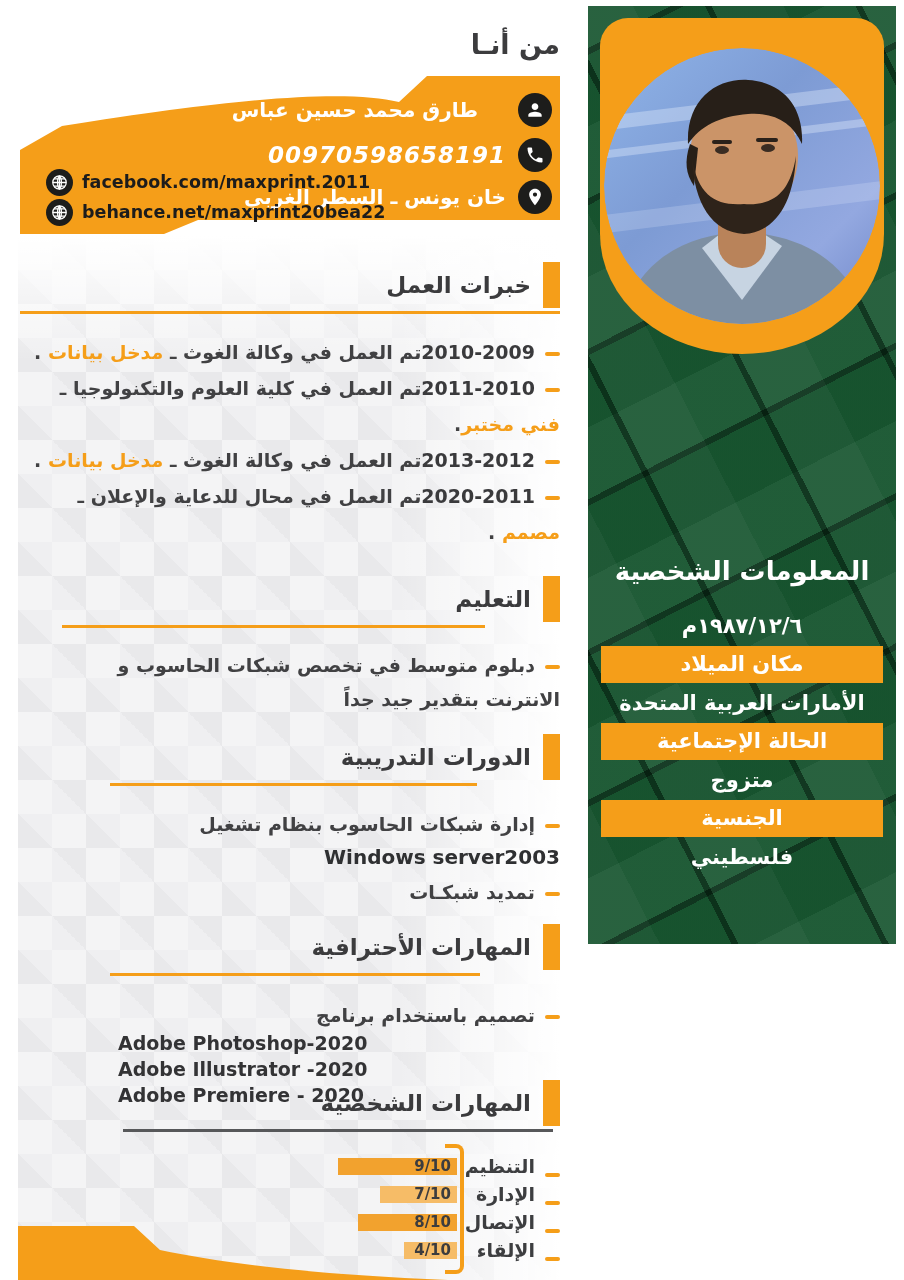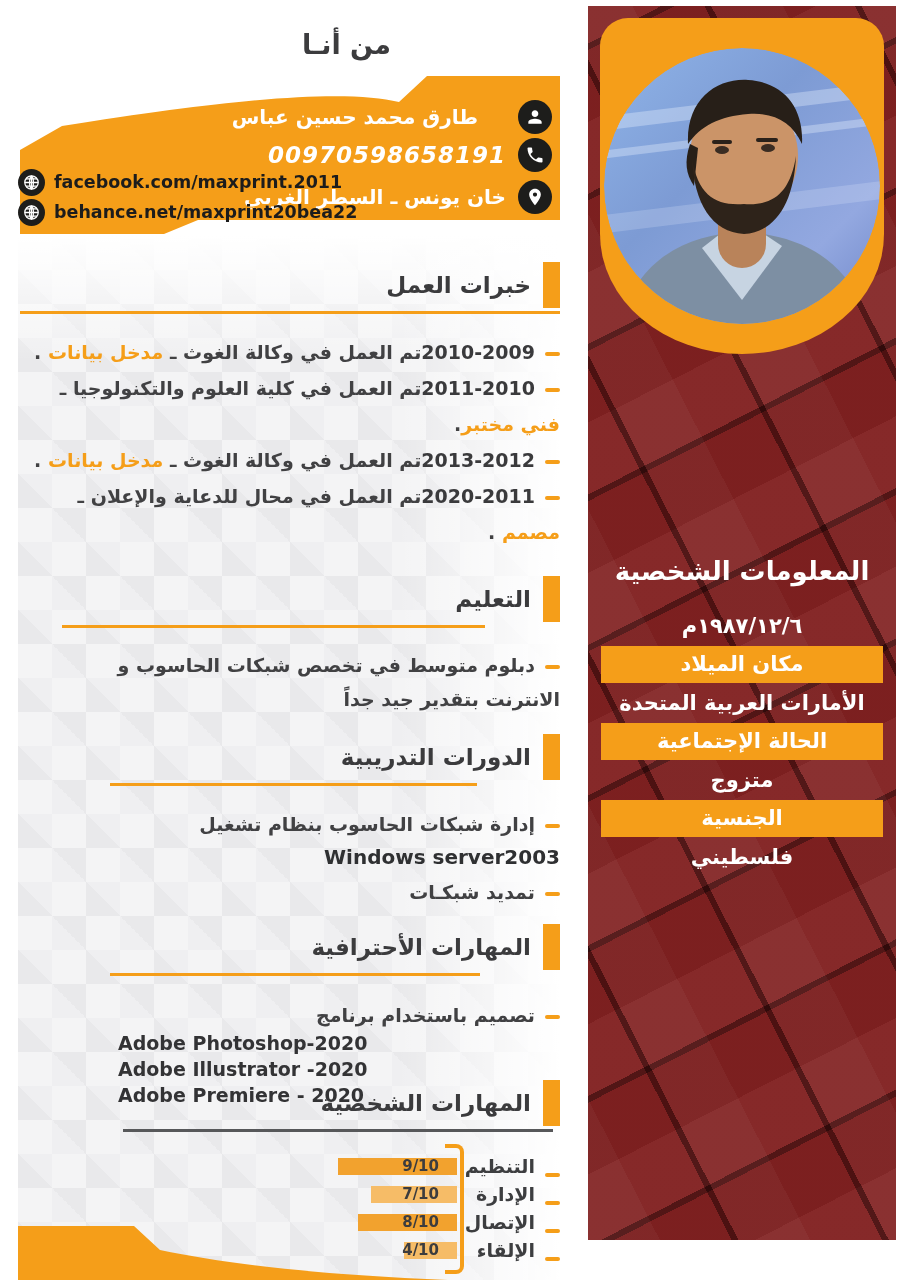--- a/index.html
+++ b/index.html
@@ -12,32 +12,32 @@
   .main-pattern{position:absolute;left:18px;top:236px;width:542px;bottom:0;z-index:0;
     background-color:#f4f4f5;
     background-image:
       linear-gradient(45deg,#e9e9eb 25%,transparent 25%,transparent 75%,#e9e9eb 75%),
       linear-gradient(45deg,#efeff1 25%,transparent 25%,transparent 75%,#efeff1 75%);
     background-position:0 0,34px 34px;background-size:68px 68px;}
   .main-pattern::after{content:"";position:absolute;inset:0;
     background:linear-gradient(to left,#ffffff 0%,rgba(255,255,255,0) 30%),
                linear-gradient(to bottom,#ffffff 0%,rgba(255,255,255,0) 12%);}
 
-  .about-title{margin:26px 0 0;padding-left:115px;text-align:center;
+  .about-title{margin:26px 0 0;padding-left:115px;text-align:right;
     font-size:27px;font-weight:bold;color:#3c3c3e;height:38px;line-height:38px;}
 
   .banner{position:relative;width:542px;height:168px;margin-top:4px;}
   .banner svg.banner-shape{position:absolute;inset:0;}
   .c-row{position:absolute;right:8px;display:flex;align-items:center;gap:12px;height:36px;}
   .c-row .c-text{color:#ffffff;font-weight:bold;font-size:20px;white-space:nowrap;}
   .c-row .c-phone{font-size:23px;letter-spacing:1px;font-style:italic;}
   .c-icon{width:34px;height:34px;border-radius:50%;background:#1d1d1b;display:flex;
     align-items:center;justify-content:center;flex:0 0 auto;}
   .c-icon svg{width:20px;height:20px;fill:#ffffff;}
-  .l-row{position:absolute;left:0;display:flex;align-items:center;gap:9px;height:28px;direction:ltr;}
+  .l-row{position:absolute;left:28px;display:flex;align-items:center;gap:9px;height:28px;direction:ltr;}
   .l-icon{width:27px;height:27px;border-radius:50%;background:#1d1d1b;display:flex;
     align-items:center;justify-content:center;flex:0 0 auto;}
   .l-icon svg{width:19px;height:19px;stroke:#ffffff;fill:none;stroke-width:1.6;}
   .l-text{font-weight:bold;font-size:17.5px;color:#1c1c1c;white-space:nowrap;}
 
   
   .sec{position:relative;}
   .sec-row{display:flex;align-items:center;gap:12px;height:46px;}
   .sec-bar{width:17px;height:46px;background:var(--accent);flex:0 0 auto;}
   .sec-title{margin:0;font-size:23px;font-weight:bold;color:#3b3b3d;}
@@ -70,28 +70,28 @@
 
   
   .chart{position:relative;margin-top:20px;}
   .bracket{position:absolute;right:96px;top:-8px;width:15px;height:122px;
     border-top:4px solid var(--accent);border-left:none;border-bottom:4px solid var(--accent);
     border-right:4px solid var(--accent);border-radius:0 8px 8px 0;}
   .skill-row{display:flex;align-items:center;height:28px;}
   .skill-label{display:flex;align-items:flex-end;width:100px;flex:0 0 auto;
     font-size:19px;font-weight:bold;color:#3d3e40;}
   .skill-bar{height:17px;margin-right:3px;display:flex;align-items:center;
-    justify-content:flex-start;padding:0 18px;box-sizing:border-box;}
+    justify-content:flex-start;padding:0 6px;box-sizing:border-box;}
   .skill-value{font-size:15px;font-weight:bold;color:#3c3c3e;direction:ltr;}
 
   .footer-wave{position:absolute;left:18px;bottom:0;width:430px;height:62px;z-index:2;}
 
   
-  .sidebar{position:absolute;top:6px;left:auto;right:8px;width:308px;height:1234px;z-index:1;
-    background-color:#7f1d1d;overflow:hidden;}
+  .sidebar{position:absolute;top:6px;left:auto;right:8px;width:308px;height:938px;z-index:1;
+    background-color:#14532d;overflow:hidden;}
   .sidebar::before{content:"";position:absolute;inset:0;
     background-image:
       repeating-linear-gradient(63deg,rgba(255,255,255,0.05) 0 64px,rgba(255,255,255,0.015) 64px 128px,rgba(0,0,0,0.38) 128px 134px),
       repeating-linear-gradient(-27deg,rgba(255,255,255,0.04) 0 64px,rgba(0,0,0,0.04) 64px 128px,rgba(0,0,0,0.38) 128px 134px);}
   .photo-frame{position:relative;margin:12px 12px 0;height:336px;background:var(--accent);
     border-radius:28px 28px 50% 50% / 28px 28px 120px 120px;z-index:1;}
   .photo-circle{position:absolute;left:50%;top:30px;transform:translateX(-50%);
     width:276px;height:276px;border-radius:50%;overflow:hidden;}
   .info-title{position:relative;z-index:1;margin:202px 0 0;text-align:center;
     color:#ffffff;font-size:26px;font-weight:bold;}
@@ -110,21 +110,21 @@
 
   <div class="main">
 
     <h1 class="about-title">من أنـا</h1>
 
     <div class="banner">
       <svg class="banner-shape" viewBox="0 0 542 168" preserveAspectRatio="none">
         <path d="M542 8 L409 8 L381 34 C330 22 230 28 44 58 L2 82 L2 166 L146 166 L180 152 L542 152 Z" fill="#F59E19"></path>
       </svg>
 
-      <div class="c-row" style="top:31px;gap:40px;">
+      <div class="c-row" style="top:24px;gap:40px;">
         <span class="c-icon">
           <svg viewBox="0 0 24 24">
               <path d="M12 12c2.2 0 4-1.8 4-4s-1.8-4-4-4-4 1.8-4 4 1.8 4 4 4zm0 2c-2.7 0-8 1.3-8 4v2h16v-2c0-2.7-5.3-4-8-4z"></path>
             </svg>
         </span>
         <span class="c-text">طارق محمد حسين عباس</span>
       </div>
 
       <div class="c-row" style="top:69px;">
         <span class="c-icon">
@@ -233,21 +233,21 @@
             </div>
             <div class="skill-bar" style="width: 118.8px; background: rgb(242, 162, 46);">
               <span class="skill-value">9/10</span>
             </div>
           </div>
           <div class="skill-row">
             <div class="skill-label">
               <span class="dash"></span>
               <span>الإدارة</span>
             </div>
-            <div class="skill-bar" style="width: 86px; background: rgb(246, 188, 103);">
+            <div class="skill-bar" style="width: 77px; background: rgb(246, 188, 103);">
               <span class="skill-value">7/10</span>
             </div>
           </div>
           <div class="skill-row">
             <div class="skill-label">
               <span class="dash"></span>
               <span>الإتصال</span>
             </div>
             <div class="skill-bar" style="width: 99px; background: rgb(242, 162, 46);">
               <span class="skill-value">8/10</span>

